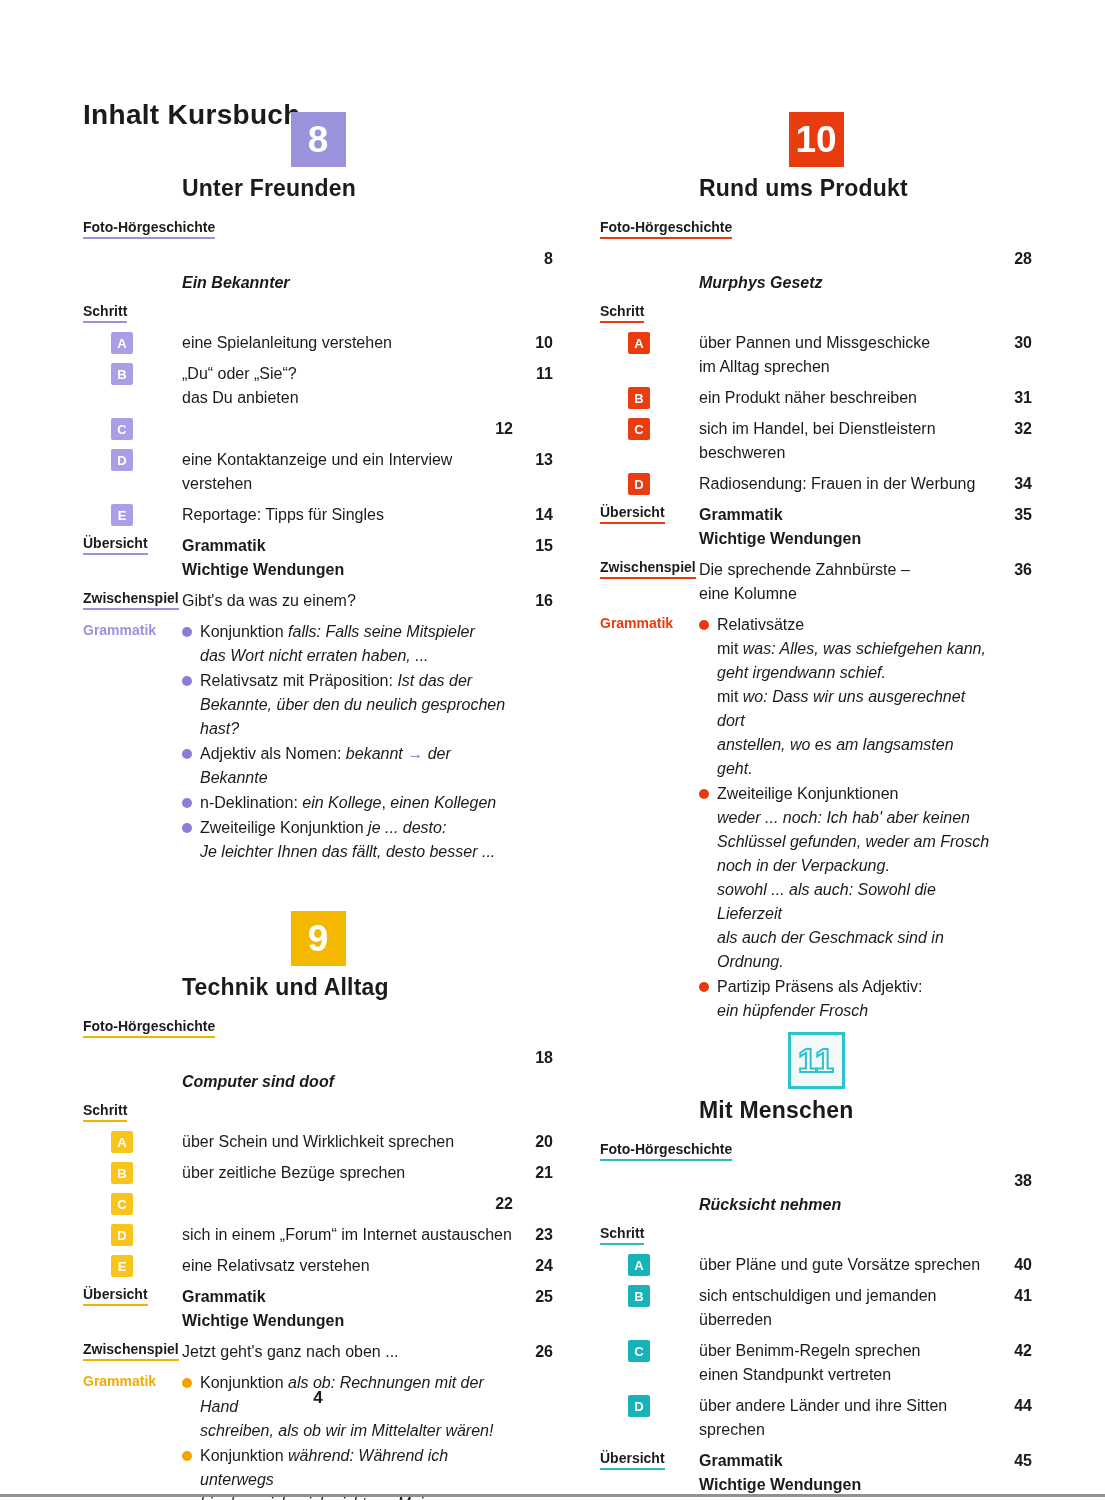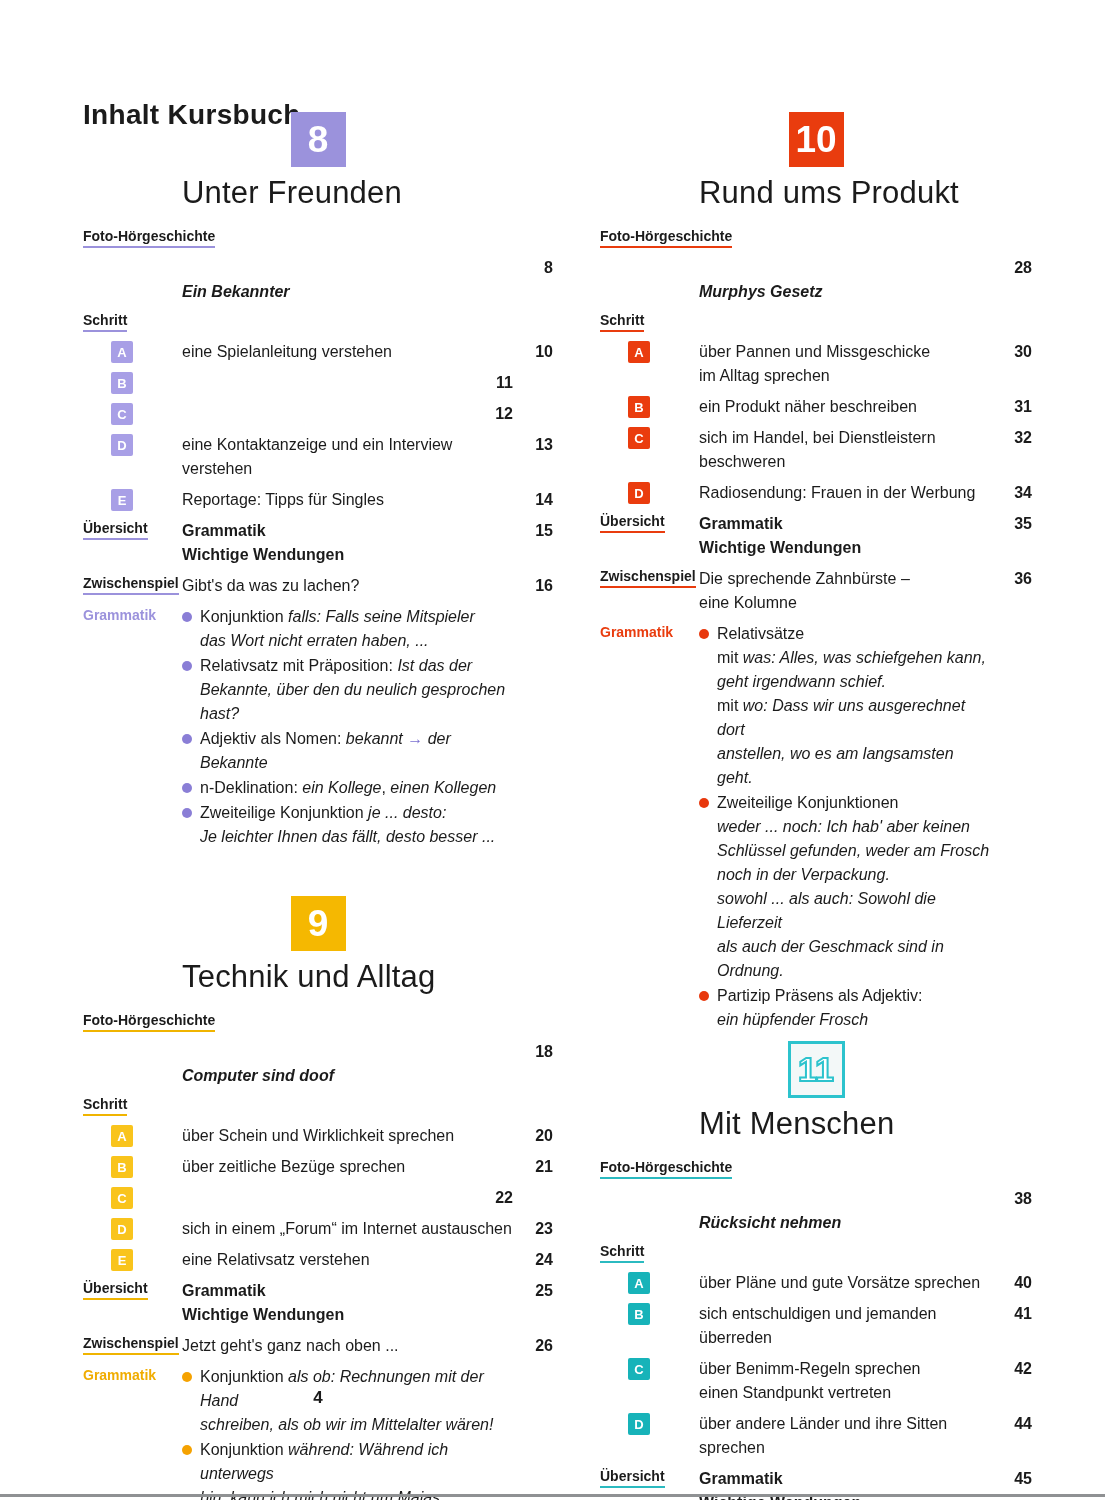--- a/index.html
+++ b/index.html
@@ -18,21 +18,21 @@
   #chapter-11{margin-top:8px;}
   .badge{
     width:55px;height:55px;margin:0 auto 8px auto;
     display:flex;align-items:center;justify-content:center;
     color:#fff;font-size:37px;font-weight:700;
   }
   .badge.stamp{
     background:#f3f8f8;border:3px solid #2cc3cd;width:51px;height:51px;
     -webkit-text-stroke:2px #2cc3cd;font-size:34px;
   }
-  .chapter-title{margin:2px 0 16px 99px;font-size:31px;font-weight:400;letter-spacing:.2px;}
+  .chapter-title{margin:2px 0 16px 99px;font-size:23px;font-weight:700;letter-spacing:.2px;}
   .label-row{margin:6px 0 8px 0;}
   .sec-label{
     display:inline-block;font-size:14px;font-weight:700;
     padding-bottom:2px;border-bottom:2px solid #000;line-height:1.15;
   }
   .gram-label{font-size:14px;font-weight:700;line-height:1.5;}
   .row{display:grid;grid-template-columns:99px 1fr 40px;margin-bottom:7px;}
   .row .c1{padding-right:4px;}
   .row .c2{font-size:16px;line-height:1.5;white-space:pre-line;}
   .row .c3{font-size:16px;font-weight:700;text-align:right;line-height:1.5;}
@@ -73,20 +73,22 @@
         <div class="c1">
           <div class="letter" style="background: rgb(168, 159, 230);">A</div>
         </div>
         <div class="c2">eine Spielanleitung verstehen</div>
         <div class="c3">10</div>
       </div>
       <div class="row step">
         <div class="c1">
           <div class="letter" style="background: rgb(168, 159, 230);">B</div>
         </div>
+        <div class="c2">„Du“ oder „Sie“?
+das Du anbieten</div>
         <div class="c3">11</div>
       </div>
       <div class="row step">
         <div class="c1">
           <div class="letter" style="background: rgb(168, 159, 230);">C</div>
         </div>
         <div class="c3">12</div>
       </div>
       <div class="row step">
         <div class="c1">
@@ -104,21 +106,21 @@
         <div class="c3">14</div>
       </div>
       <div class="row uebersicht">
         <div class="c1"><span class="sec-label" style="border-bottom-color: rgb(155, 146, 220);">Übersicht</span></div>
         <div class="c2">Grammatik
 Wichtige Wendungen</div>
         <div class="c3">15</div>
       </div>
       <div class="row zwischenspiel">
         <div class="c1"><span class="sec-label" style="border-bottom-color: rgb(155, 146, 220);">Zwischenspiel</span></div>
-        <div class="c2">Gibt's da was zu lachen?</div>
+        <div class="c2">Gibt's da was zu einem?</div>
         <div class="c3">16</div>
       </div>
       <div class="row gram">
         <div class="c1"><span class="gram-label" style="color: rgb(155, 146, 220);">Grammatik</span></div>
         <div class="c2"><div class="bullet-item"><span class="dot" style="background: rgb(138, 126, 214);"></span><div class="bullet-text"><span>Konjunktion </span><span class="i">falls: Falls seine Mitspieler
 das Wort nicht erraten haben, ...</span></div></div><div class="bullet-item"><span class="dot" style="background: rgb(138, 126, 214);"></span><div class="bullet-text"><span>Relativsatz mit Präposition: </span><span class="i">Ist das der
 Bekannte, über den du neulich gesprochen hast?</span></div></div><div class="bullet-item"><span class="dot" style="background: rgb(138, 126, 214);"></span><div class="bullet-text"><span>Adjektiv als Nomen: </span><span class="i">bekannt </span><span style="color: rgb(122, 111, 208);">→ </span><span class="i">der Bekannte</span></div></div><div class="bullet-item"><span class="dot" style="background: rgb(138, 126, 214);"></span><div class="bullet-text"><span>n-Deklination: </span><span class="i">ein Kollege</span><span>, </span><span class="i">einen Kollegen</span></div></div><div class="bullet-item"><span class="dot" style="background: rgb(138, 126, 214);"></span><div class="bullet-text"><span>Zweiteilige Konjunktion </span><span class="i">je ... desto:
 Je leichter Ihnen das fällt, desto besser ...</span></div></div></div>
         <div class="c3"></div>
       </div>

